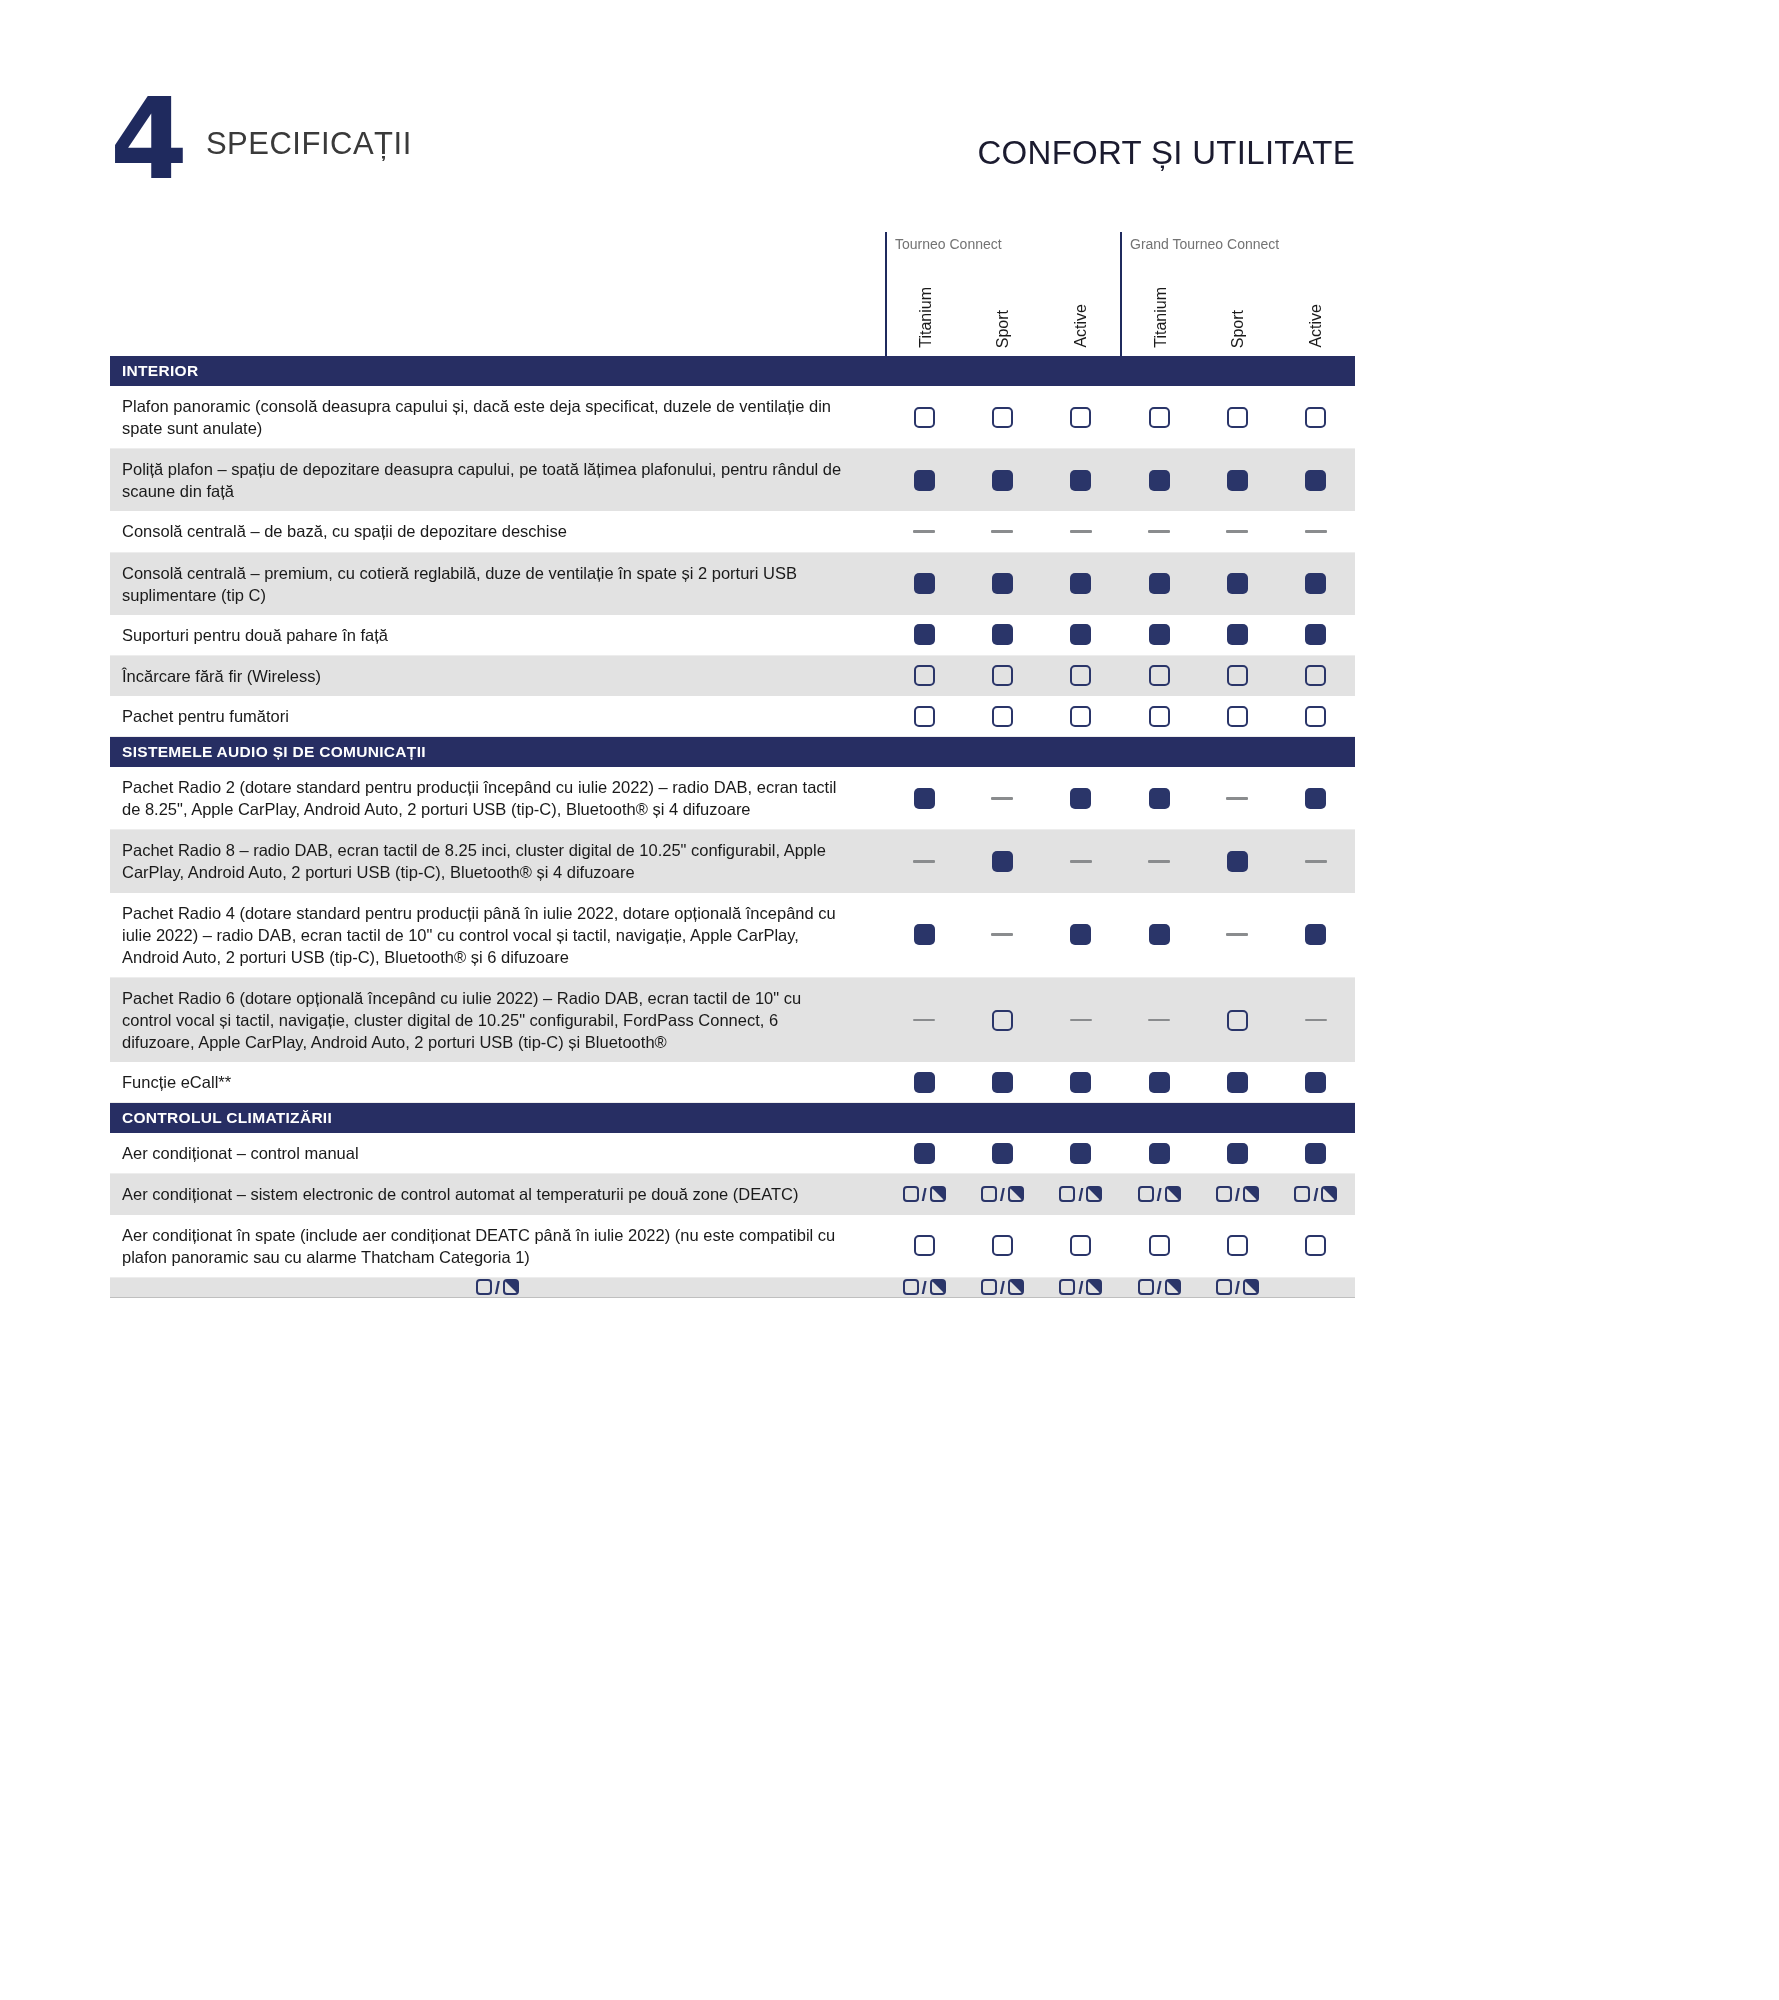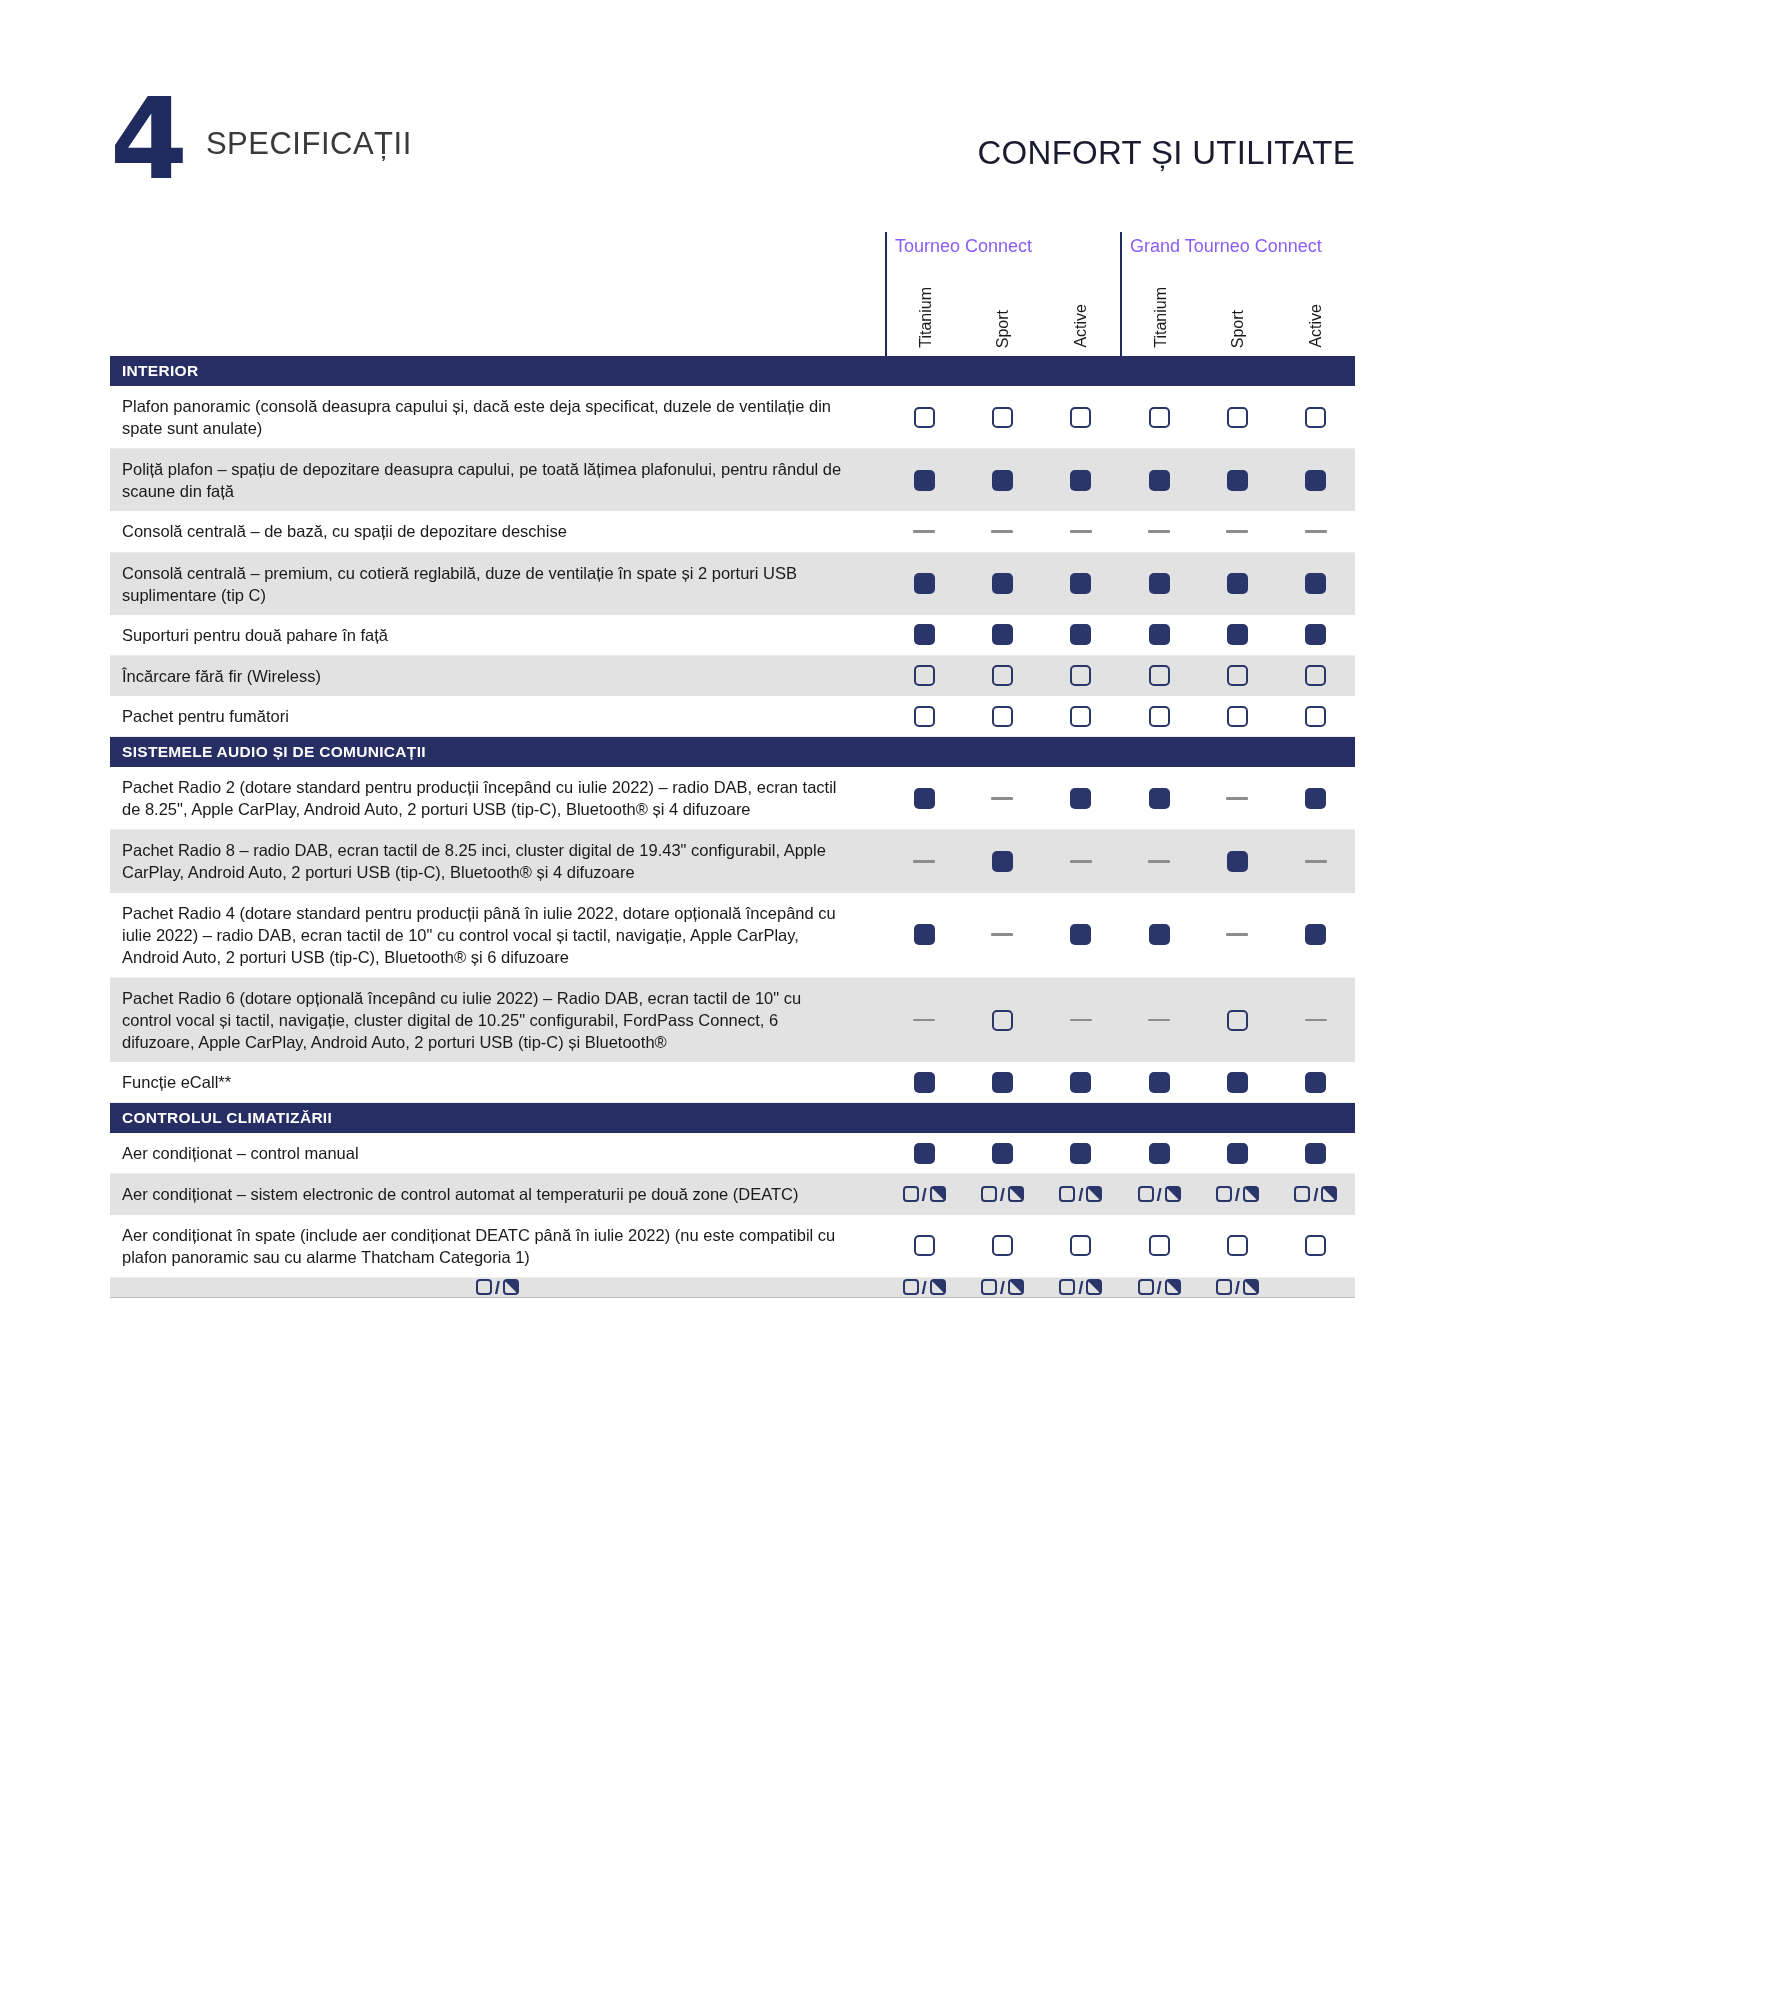--- a/index.html
+++ b/index.html
@@ -35,21 +35,21 @@
 
   .col-header {
     display:grid; grid-template-columns:775px 235px 235px;
     height:124px;
   }
   .group {
     border-left:2px solid var(--navy, #1f2a5e);
     padding-left:8px;
     display:flex; flex-direction:column;
   }
-  .group-title { font-size:18px; color:#8b5cf6; padding-top:4px; white-space:nowrap; }
+  .group-title { font-size:14px; color:#737373; padding-top:4px; white-space:nowrap; }
   .col-labels {
     display:grid; grid-template-columns:repeat(3,1fr);
     flex:1; align-items:end; margin-left:-8px;
   }
   .col-label-cell { display:flex; justify-content:center; align-items:flex-end; height:100%; }
   .rot {
     writing-mode:vertical-rl; transform:rotate(180deg);
     font-size:16px; color:#1a1a1a; padding-top:2px; margin-bottom:6px;
   }
 
@@ -306,21 +306,21 @@
             <span class="sq filled"></span>
           </div>
           <div class="cell">
             <span class="dash"></span>
           </div>
           <div class="cell">
             <span class="sq filled"></span>
           </div>
         </div>
         <div class="row alt">
-          <div class="row-label">Pachet Radio 8 – radio DAB, ecran tactil de 8.25 inci, cluster digital de 19.43" configurabil, Apple CarPlay, Android Auto, 2 porturi USB (tip-C), Bluetooth® și 4 difuzoare</div>
+          <div class="row-label">Pachet Radio 8 – radio DAB, ecran tactil de 8.25 inci, cluster digital de 10.25" configurabil, Apple CarPlay, Android Auto, 2 porturi USB (tip-C), Bluetooth® și 4 difuzoare</div>
           <div class="cell">
             <span class="dash"></span>
           </div>
           <div class="cell">
             <span class="sq filled"></span>
           </div>
           <div class="cell">
             <span class="dash"></span>
           </div>
           <div class="cell">

